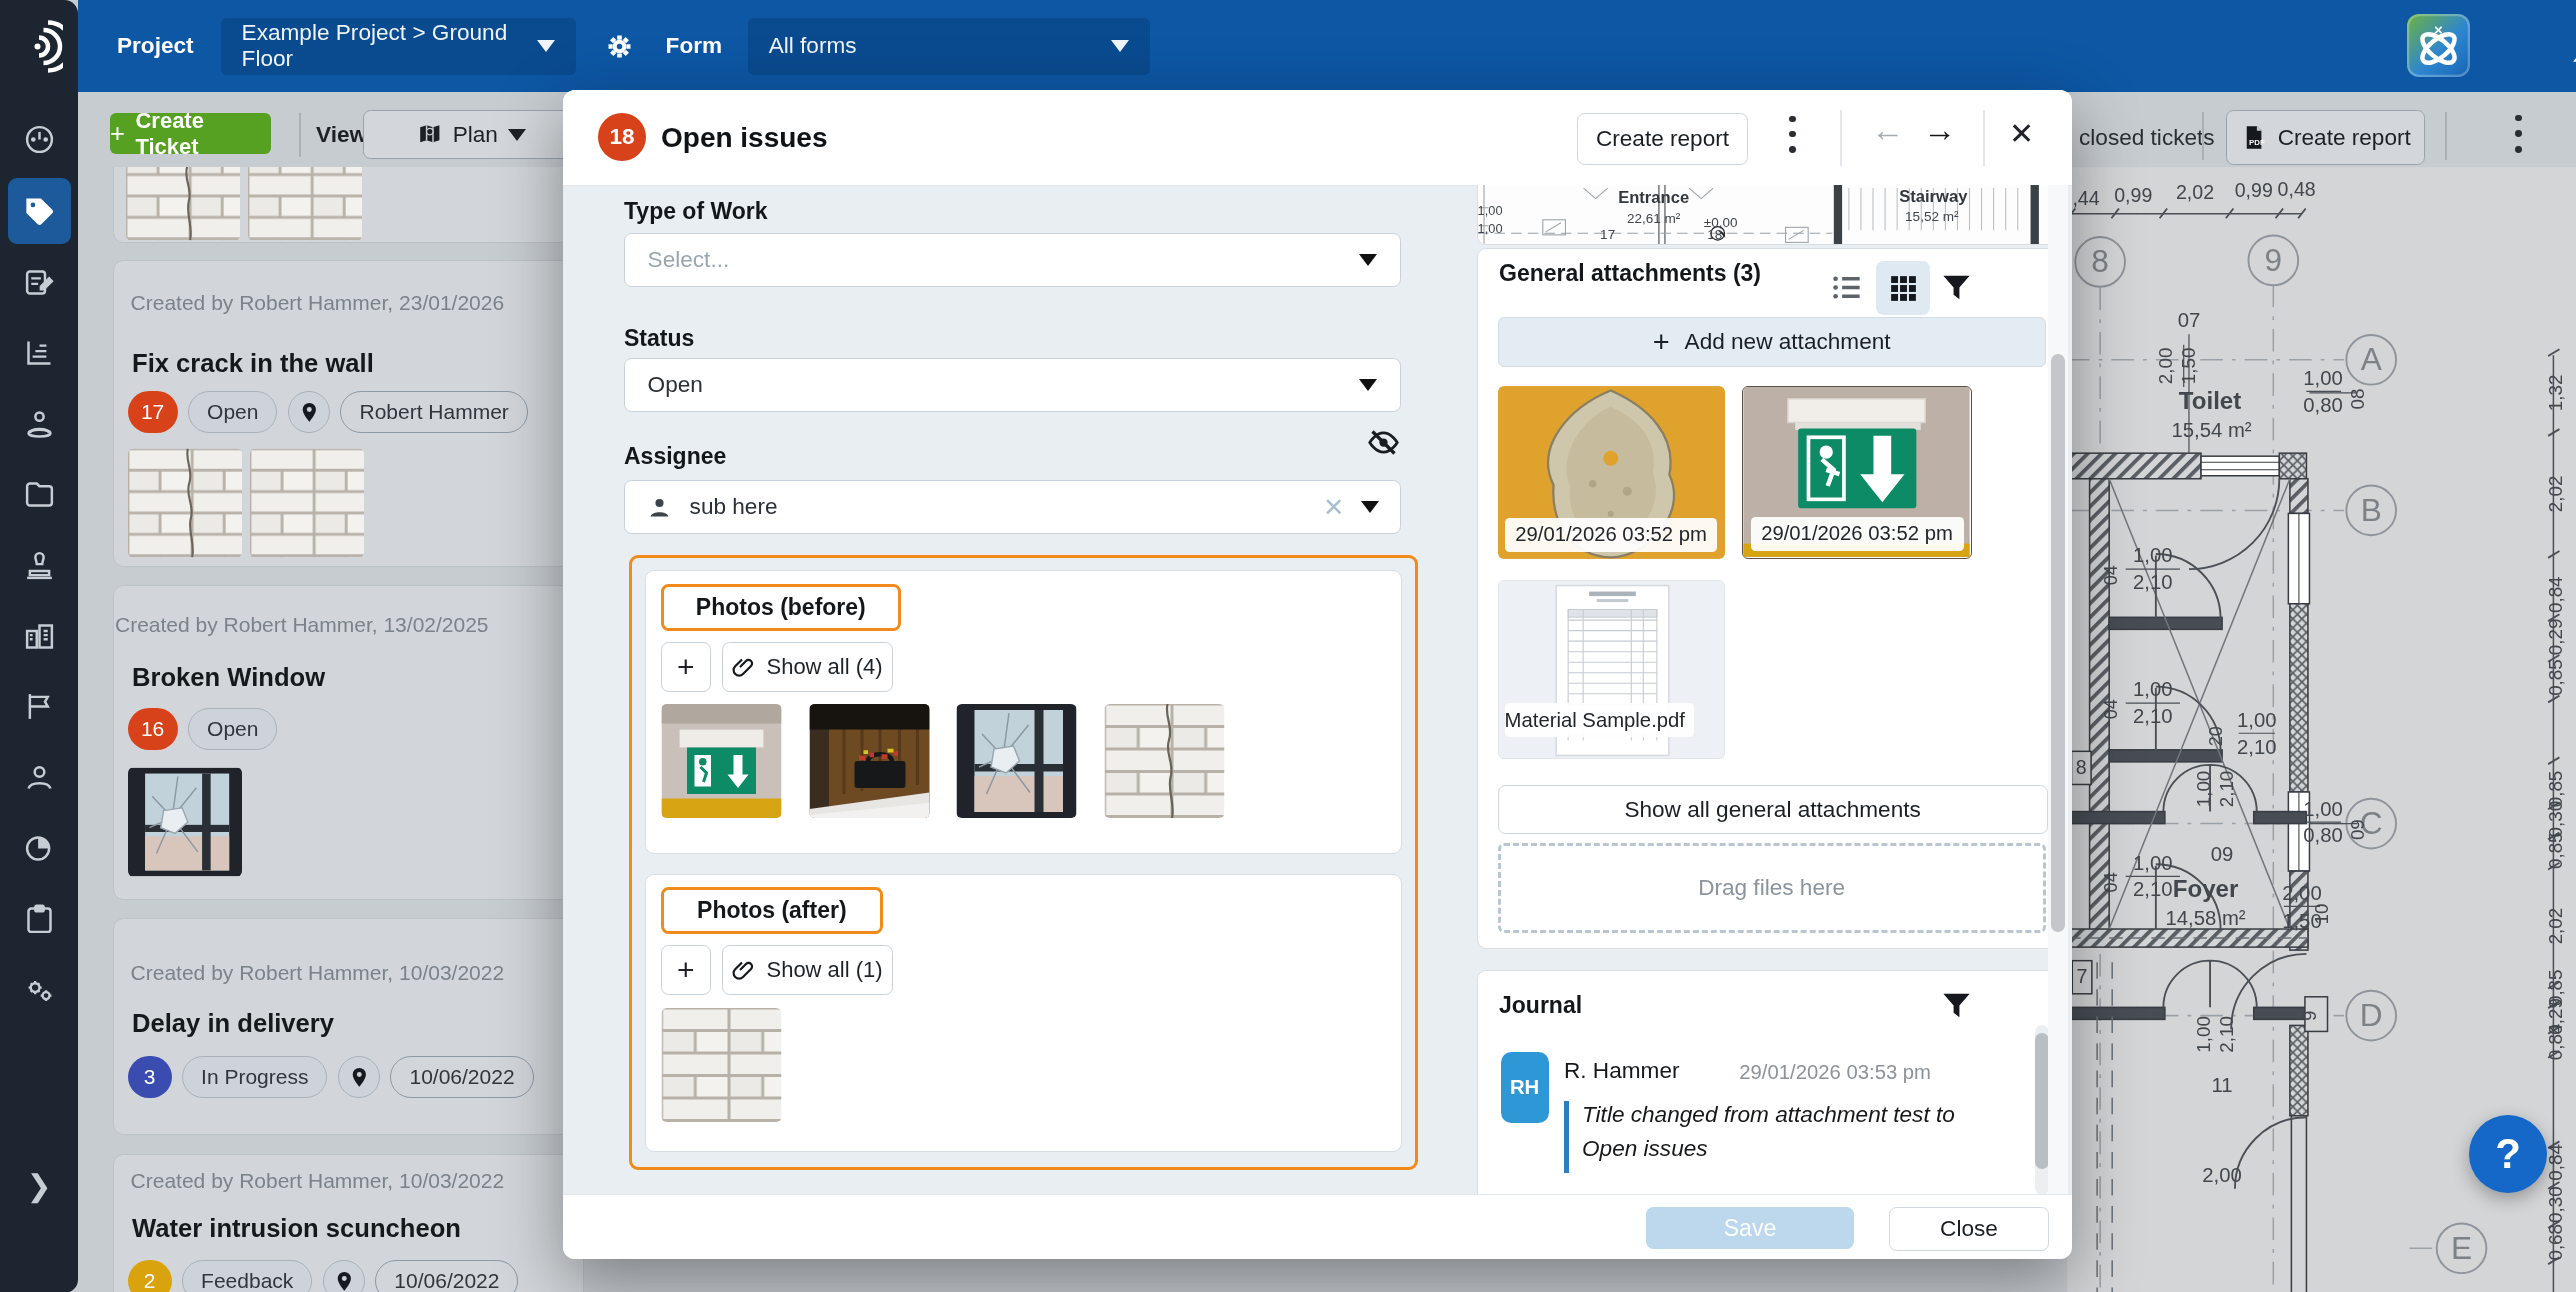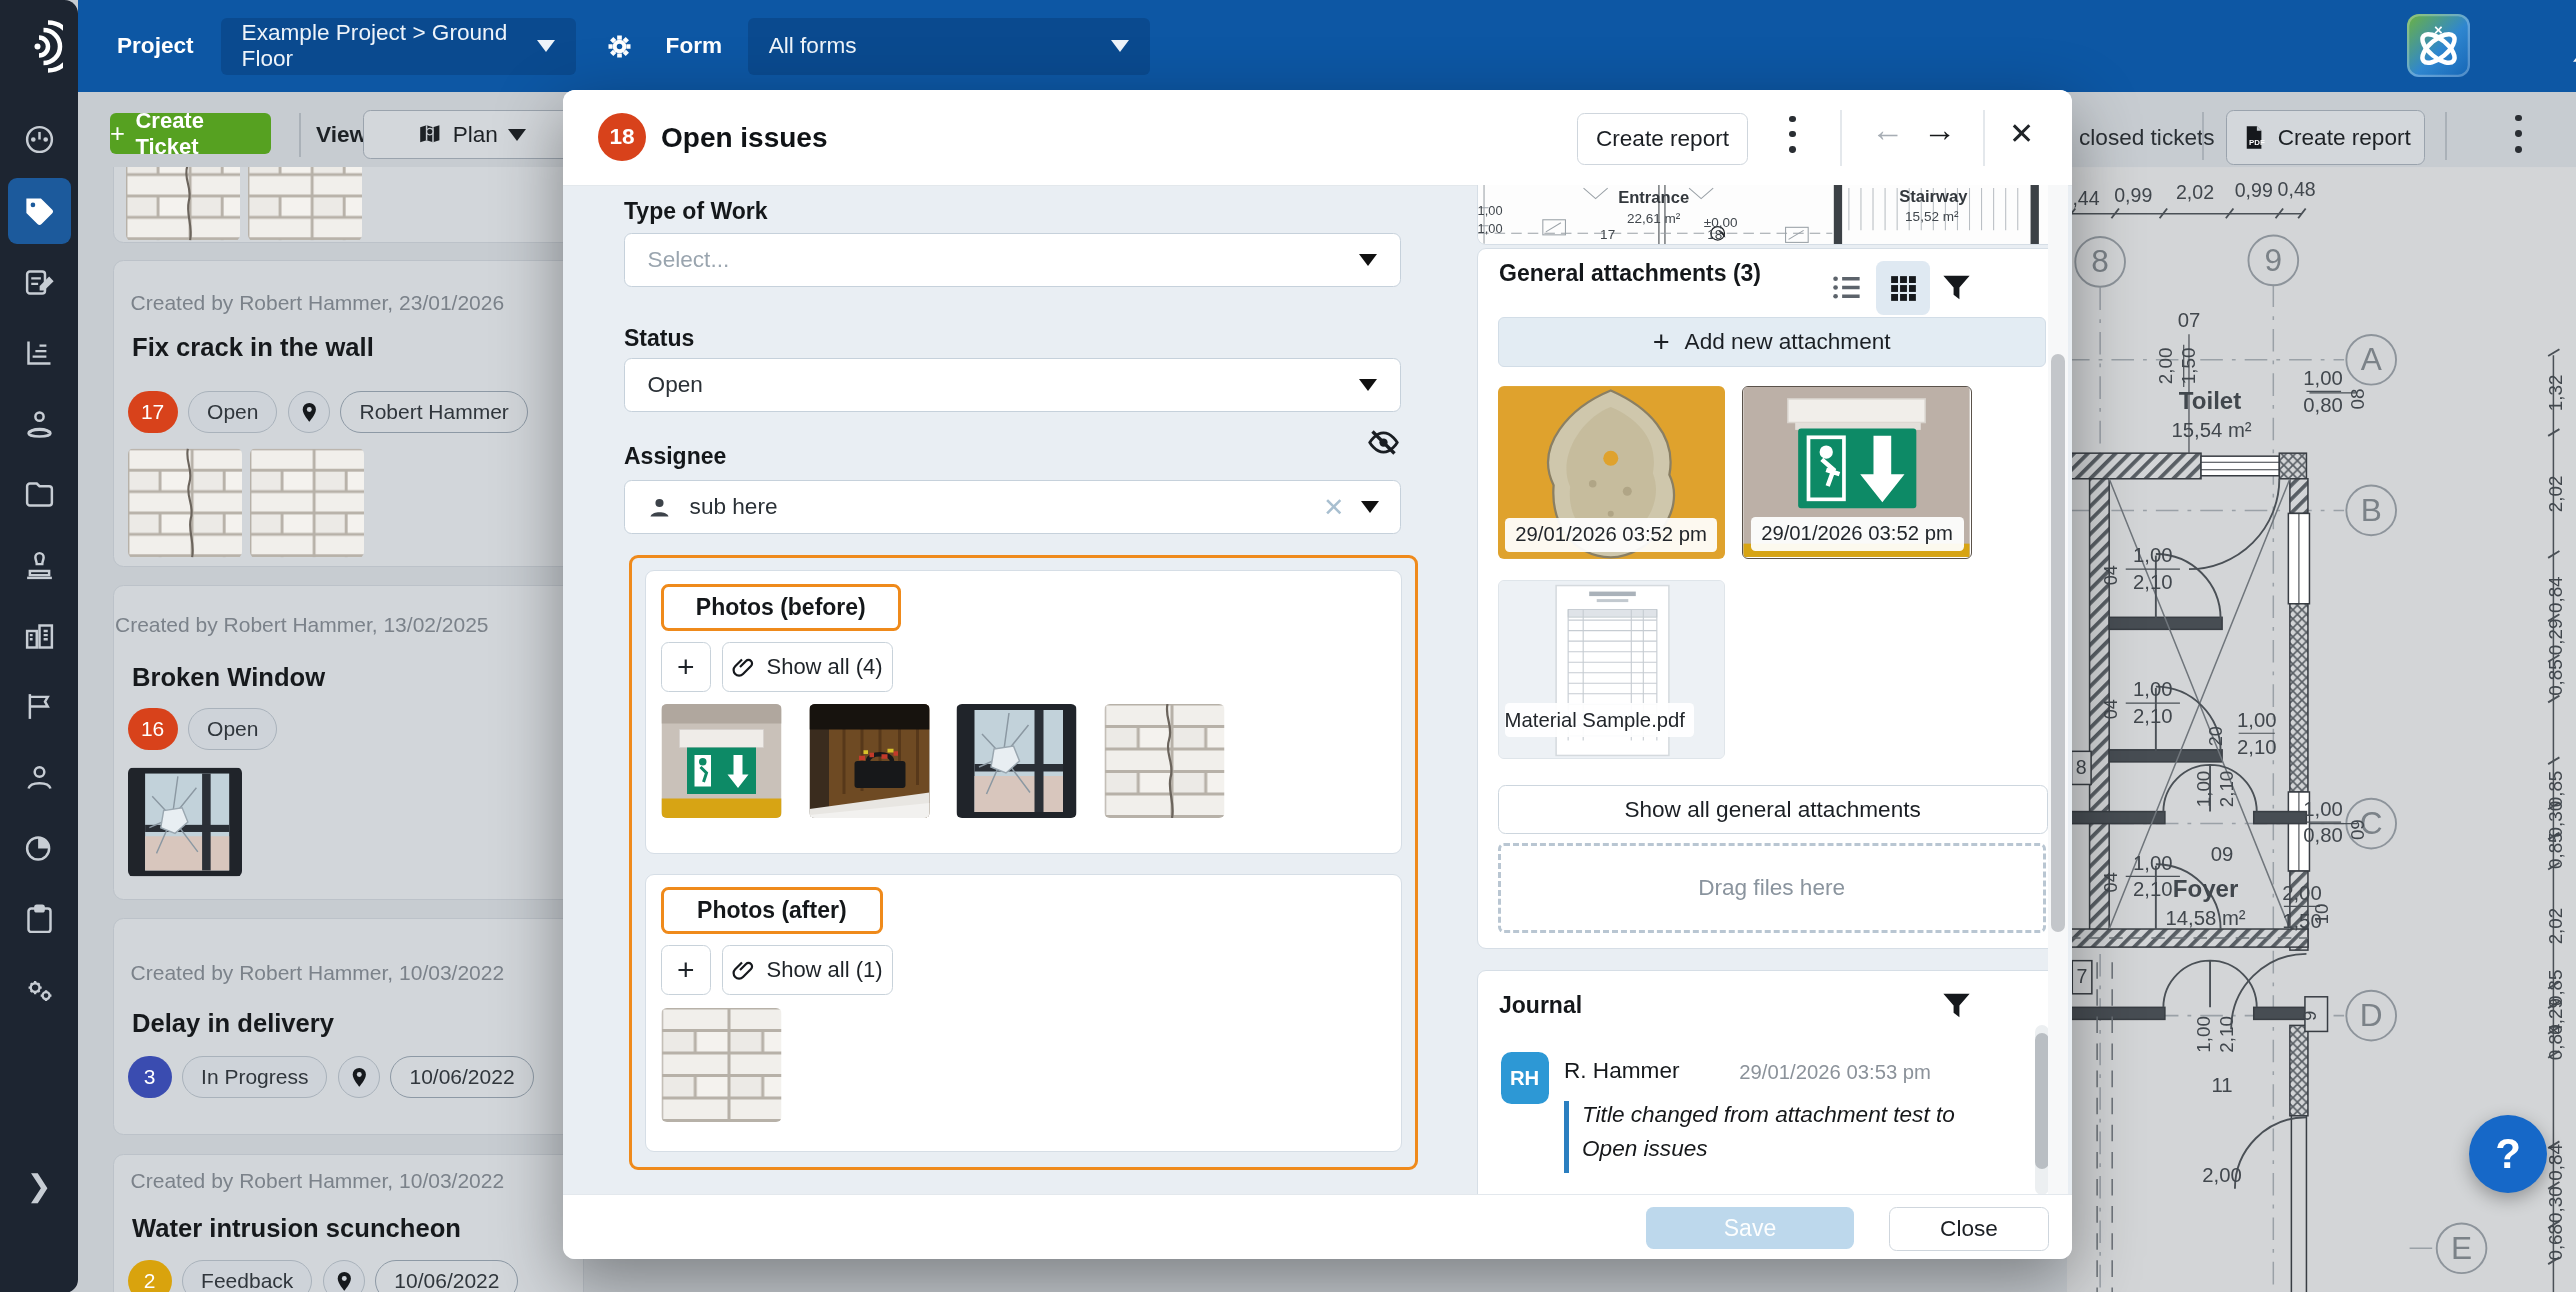--- a/index.html
+++ b/index.html
@@ -452,21 +452,21 @@
   <svg class="a" style="left:12px;top:3px;border-radius:6px" width="114" height="110" viewBox="0 0 152 146">
       <use href="#sym-brick"></use>
     </svg>
   <svg class="a" style="left:134px;top:3px;border-radius:6px" width="114" height="110" viewBox="0 0 152 146">
       <use href="#sym-brick2"></use>
     </svg>
 </div>
 
 <div class="a bcard" style="top:260px;height:305px;z-index:1">
   <div class="a bdate" style="left:16.6px;top:30px">Created by Robert Hammer, 23/01/2026</div>
-  <div class="a btitle" style="left:18px;top:72px">Fix crack in the wall</div>
+  <div class="a btitle" style="left:18px;top:88px">Fix crack in the wall</div>
   <div class="a row" style="left:13.6px;top:98px;gap:10.5px;top:130px">
     <span class="pill pill-num" style="background:#d8421b">17</span>
     <span class="pill">Open</span>
     <span class="pill pill-pin">
       <svg width="22.6" height="22.6" viewBox="0 0 24 24">
           <path d="M12 2a7 7 0 0 1 7 7c0 5-7 13-7 13S5 14 5 9a7 7 0 0 1 7-7z" fill="#16191d"></path>
           <circle cx="12" cy="9" r="2.6" fill="#ced3d9"></circle>
         </svg>
     </span>
     <span class="pill pill-out">Robert Hammer</span>
@@ -709,21 +709,21 @@
   </div>
 
   <div class="wcard" style="left:914px;top:880px;width:588px;height:224px;border-radius:9px 9px 0 0">
     <span class="a lbl" style="left:21px;top:21px">Journal</span>
     <svg class="a" style="left:461px;top:16.6px" width="35" height="35" viewBox="0 0 24 24">
       <path d="M3 4h18l-7 8v8l-4-3v-5z" fill="#15181c"></path>
     </svg>
     <div class="a scroll-track" style="left:557px;top:54px;width:13.6px;height:170px;background:#eceff1">
       <div class="scroll-thumb" style="width:13.6px;height:136px;margin-top:7.5px;background:#b9bec3"></div>
     </div>
-    <div class="a" style="left:22.6px;top:81px;width:48px;height:52px;background:#2d98d5;border-radius:10.5px;display:flex;align-items:center;justify-content:center;color:#fff;font-weight:bold;font-size:20.3px">RH</div>
+    <div class="a" style="left:22.6px;top:81px;width:48px;height:71px;background:#2d98d5;border-radius:10.5px;display:flex;align-items:center;justify-content:center;color:#fff;font-weight:bold;font-size:20.3px">RH</div>
     <span class="a" style="left:86px;top:87px;font-size:22.6px;font-weight:normal;color:#16191c">R. Hammer</span>
     <span class="a" style="left:256px;top:90px;width:197px;text-align:right;font-size:20.3px;color:#8b929a">29/01/2026 03:53 pm</span>
     <div class="a" style="left:86px;top:130px;width:4.5px;height:72px;background:#2b7fc0"></div>
     <div class="a" style="left:104px;top:127px;width:377px;font-size:22.6px;font-style:italic;color:#16181a;line-height:34px">Title changed from attachment test to Open issues</div>
   </div>
 
   <div class="a scroll-track" style="left:1485px;top:95px;width:19.6px;height:1009px;border-radius:0">
     <div class="a scroll-thumb" style="left:3px;top:169px;width:13.6px;height:578px"></div>
   </div>
 

